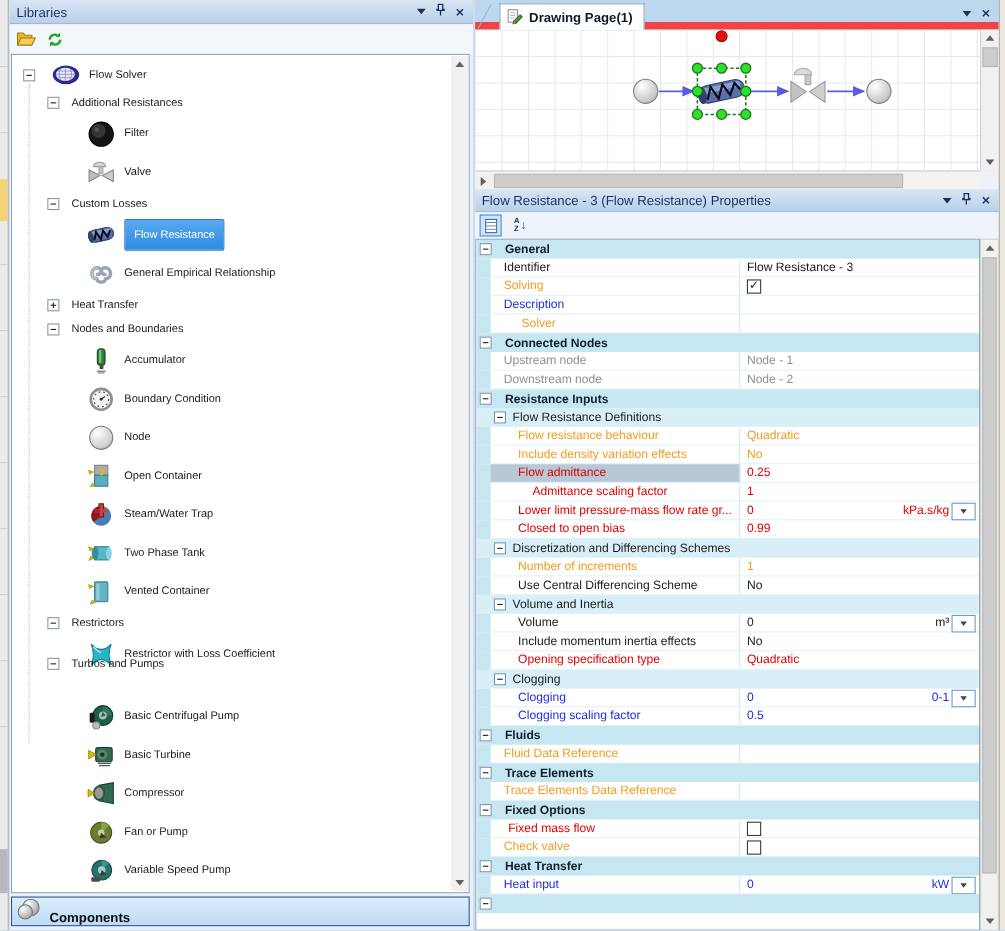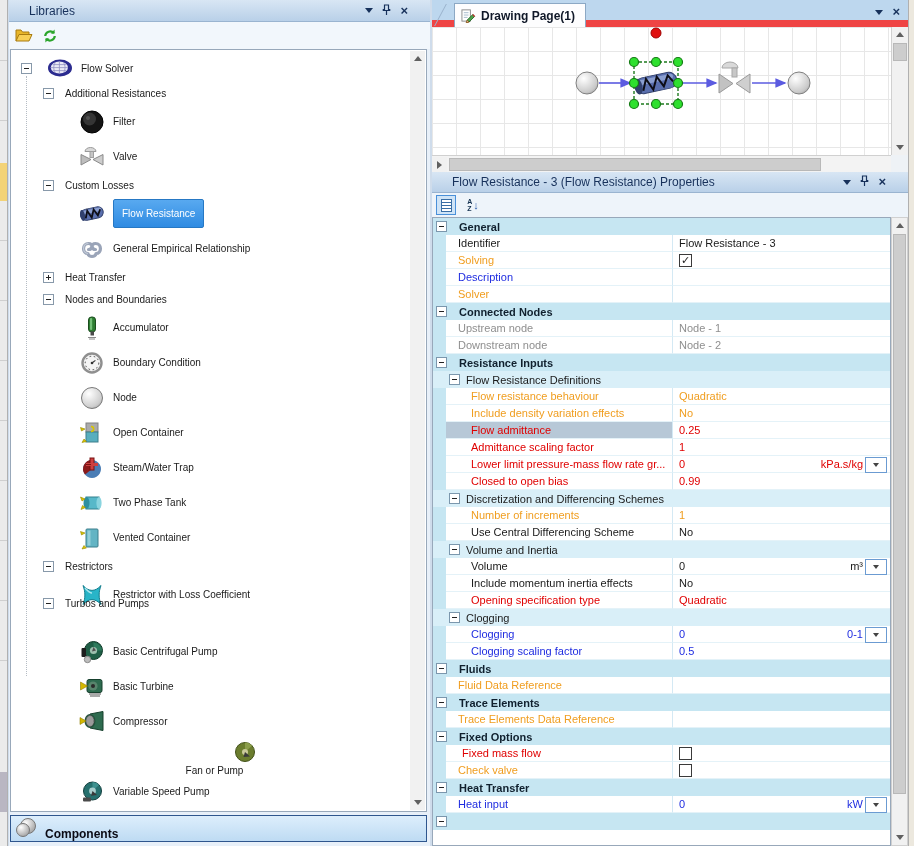--- a/index.html
+++ b/index.html
@@ -9,21 +9,21 @@
 
   
   #left-strip{left:0;top:0;width:8px;height:846px;background:#ebebeb;border-right:1px solid #b0b0b0;box-sizing:border-box;}
   #left-strip .seg-y{position:absolute;left:0;top:163px;width:7px;height:38px;background:#f3d377;}
   #left-strip .seg-g{position:absolute;left:0;top:772px;width:7px;height:40px;background:#b9b6c2;}
   #left-strip .seg-l{position:absolute;left:0;width:7px;height:1px;background:#cfcfcf;}
 
   
   #libraries{left:9px;top:0;width:421px;height:846px;background:#e8f0f9;}
   .titlebar{position:absolute;left:0;top:0;right:0;height:22px;background:linear-gradient(#d8e6f4,#b9d0e8);
-            border-bottom:1px solid #9ab4d0;display:flex;align-items:center;padding:0 20px;box-sizing:border-box;}
+            border-bottom:1px solid #9ab4d0;display:flex;align-items:center;padding:0 6px;box-sizing:border-box;}
   .titlebar .t{color:#17315b;font-size:12px;flex:1;white-space:nowrap;overflow:hidden;}
   .winbtns{display:flex;align-items:center;gap:9px;margin-right:2px;}
   .tri-dn{width:0;height:0;border-left:4px solid transparent;border-right:4px solid transparent;border-top:5px solid #17315b;}
   .xclose{color:#17315b;font-size:13px;font-weight:bold;line-height:10px;}
   #lib-toolbar{left:0;top:22px;right:0;height:27px;background:#f2f7fc;display:flex;align-items:center;gap:8px;padding-left:6px;}
   .tb-btn{width:18px;height:16px;display:flex;align-items:center;justify-content:center;}
 
   #lib-tree{left:1px;top:49px;width:417px;height:763px;background:#fff;border:1px solid #98a8ba;box-sizing:border-box;overflow:hidden;}
   .tree-guide{position:absolute;width:0;border-left:1px dotted #b5bcc4;}
   .tree-row{position:absolute;left:0;right:16px;display:flex;align-items:center;}
@@ -354,21 +354,21 @@
             <svg viewBox="0 0 26 26">
               <path d="M11 5 L24 2.5 V21.5 L11 19 Z" fill="#2e6b4f" stroke="#16402d"></path>
               <ellipse cx="11" cy="12" rx="5.5" ry="7" fill="#24523c"></ellipse>
               <ellipse cx="11" cy="12" rx="4" ry="5.4" fill="#9a9a9a"></ellipse>
               <ellipse cx="11" cy="12" rx="4" ry="5.4" fill="none" stroke="#5a5a5a" stroke-dasharray="1 1"></ellipse>
               <path d="M7 12 L1 8.5 v7 z" fill="#d4b800" stroke="#8f7c00" stroke-width="0.6"></path>
             </svg>
           </span>
           <span class="tree-lbl">Compressor</span>
         </div>
-        <div class="tree-row" style="top: 689px; height: 35px; flex-direction: column;">
+        <div class="tree-row" style="top: 689px; height: 35px;">
           <span class="tree-ic" style="margin-left:68px">
             <svg viewBox="0 0 26 26">
               <circle cx="13" cy="13" r="9.5" fill="#6b7d2e" stroke="#42511a"></circle>
               <path d="M13 3.5a9.5 9.5 0 0 1 7 3.2L13 13z" fill="#8b9e4a"></path>
               <circle cx="13" cy="13" r="3" fill="#caca9a"></circle>
               <path d="M13 13l5 4.5-6.5.5z" fill="#3a3a3a"></path>
             </svg>
           </span>
           <span class="tree-lbl">Fan or Pump</span>
         </div>
@@ -545,21 +545,21 @@
         </div>
         <div class="prow prop">
           <span class="margin"></span>
           <span class="lcell" style="padding-left:12px">
             <span class="c-blue">Description</span>
           </span>
           <span class="vcell"></span>
         </div>
         <div class="prow prop">
           <span class="margin"></span>
-          <span class="lcell" style="padding-left:12px">
+          <span class="lcell" style="padding-left:28px">
             <span class="c-orange">Solver</span>
           </span>
           <span class="vcell"></span>
         </div>
         <div class="prow cat">
           <span class="xp" style="margin-left:3px"></span>
           <span class="clbl">Connected Nodes</span>
         </div>
         <div class="prow prop">
           <span class="margin"></span>
@@ -609,21 +609,21 @@
           <span class="margin"></span>
           <span class="lcell sel" style="padding-left:25px">
             <span class="c-red">Flow admittance</span>
           </span>
           <span class="vcell">
             <span class="c-red">0.25</span>
           </span>
         </div>
         <div class="prow prop">
           <span class="margin"></span>
-          <span class="lcell" style="padding-left:25px">
+          <span class="lcell" style="padding-left:38px">
             <span class="c-red">Admittance scaling factor</span>
           </span>
           <span class="vcell">
             <span class="c-red">1</span>
           </span>
         </div>
         <div class="prow prop">
           <span class="margin"></span>
           <span class="lcell" style="padding-left:25px">
             <span class="c-red">Lower limit pressure-mass flow rate gr...</span>

